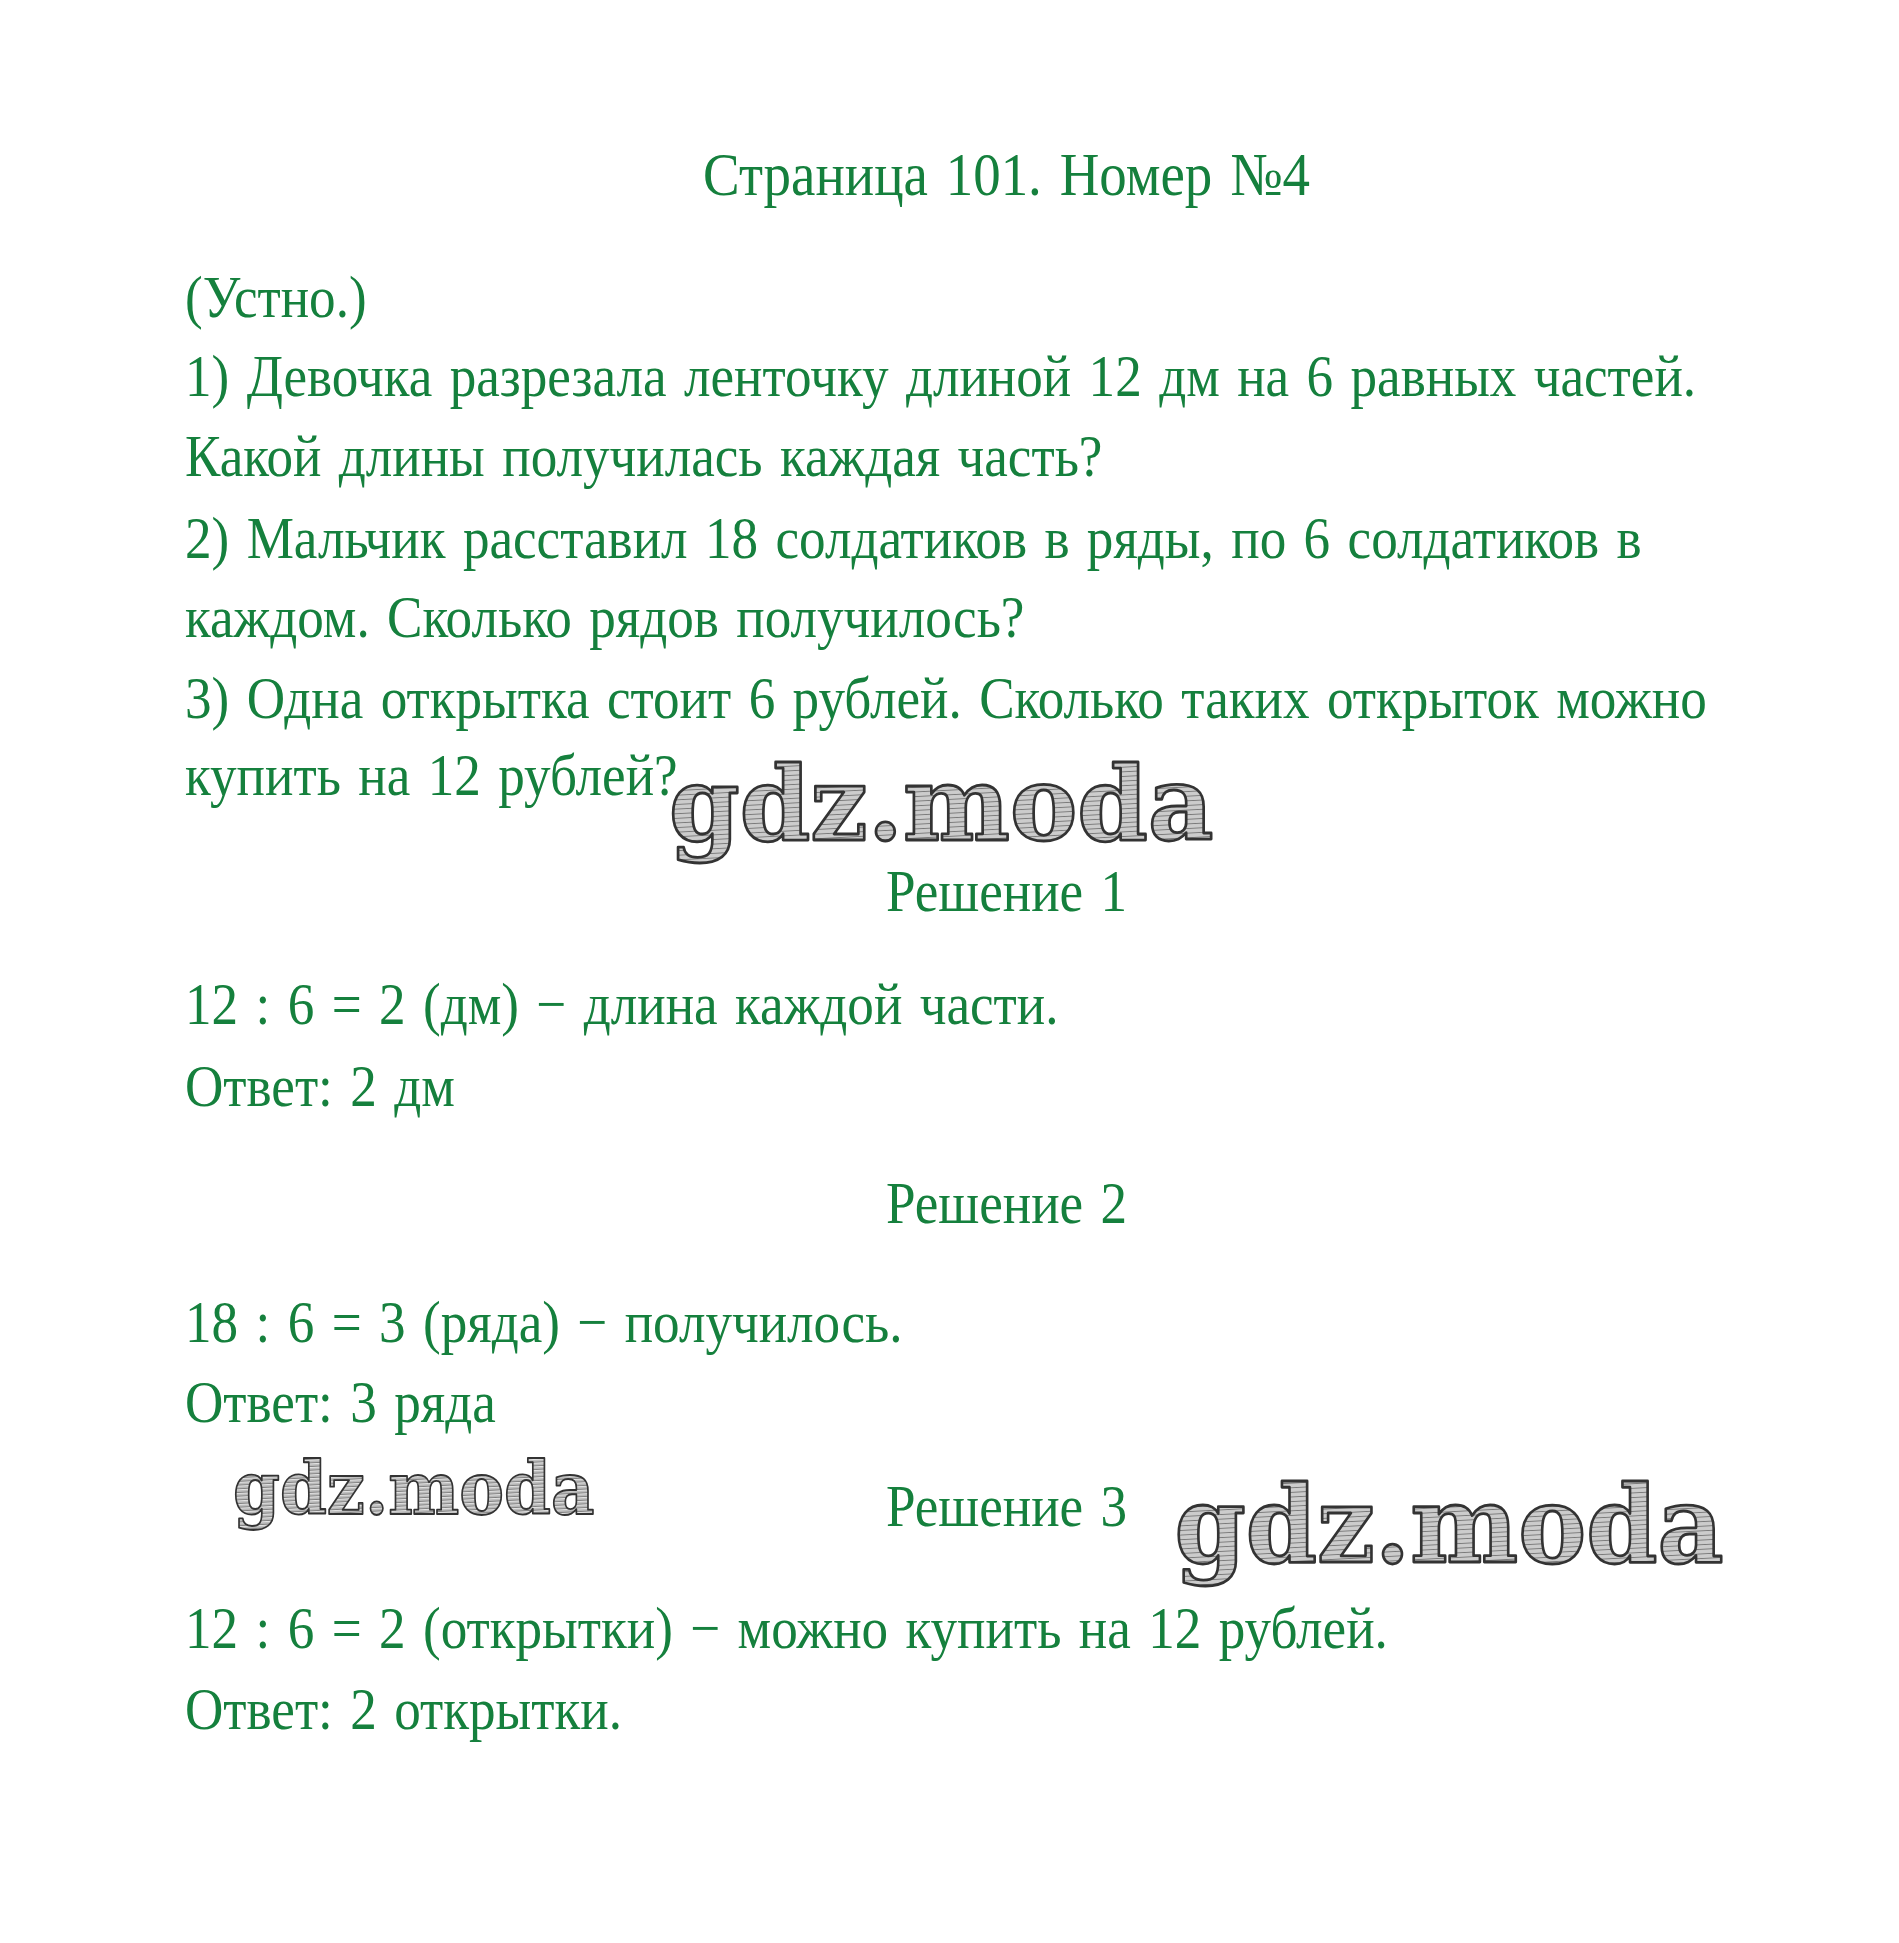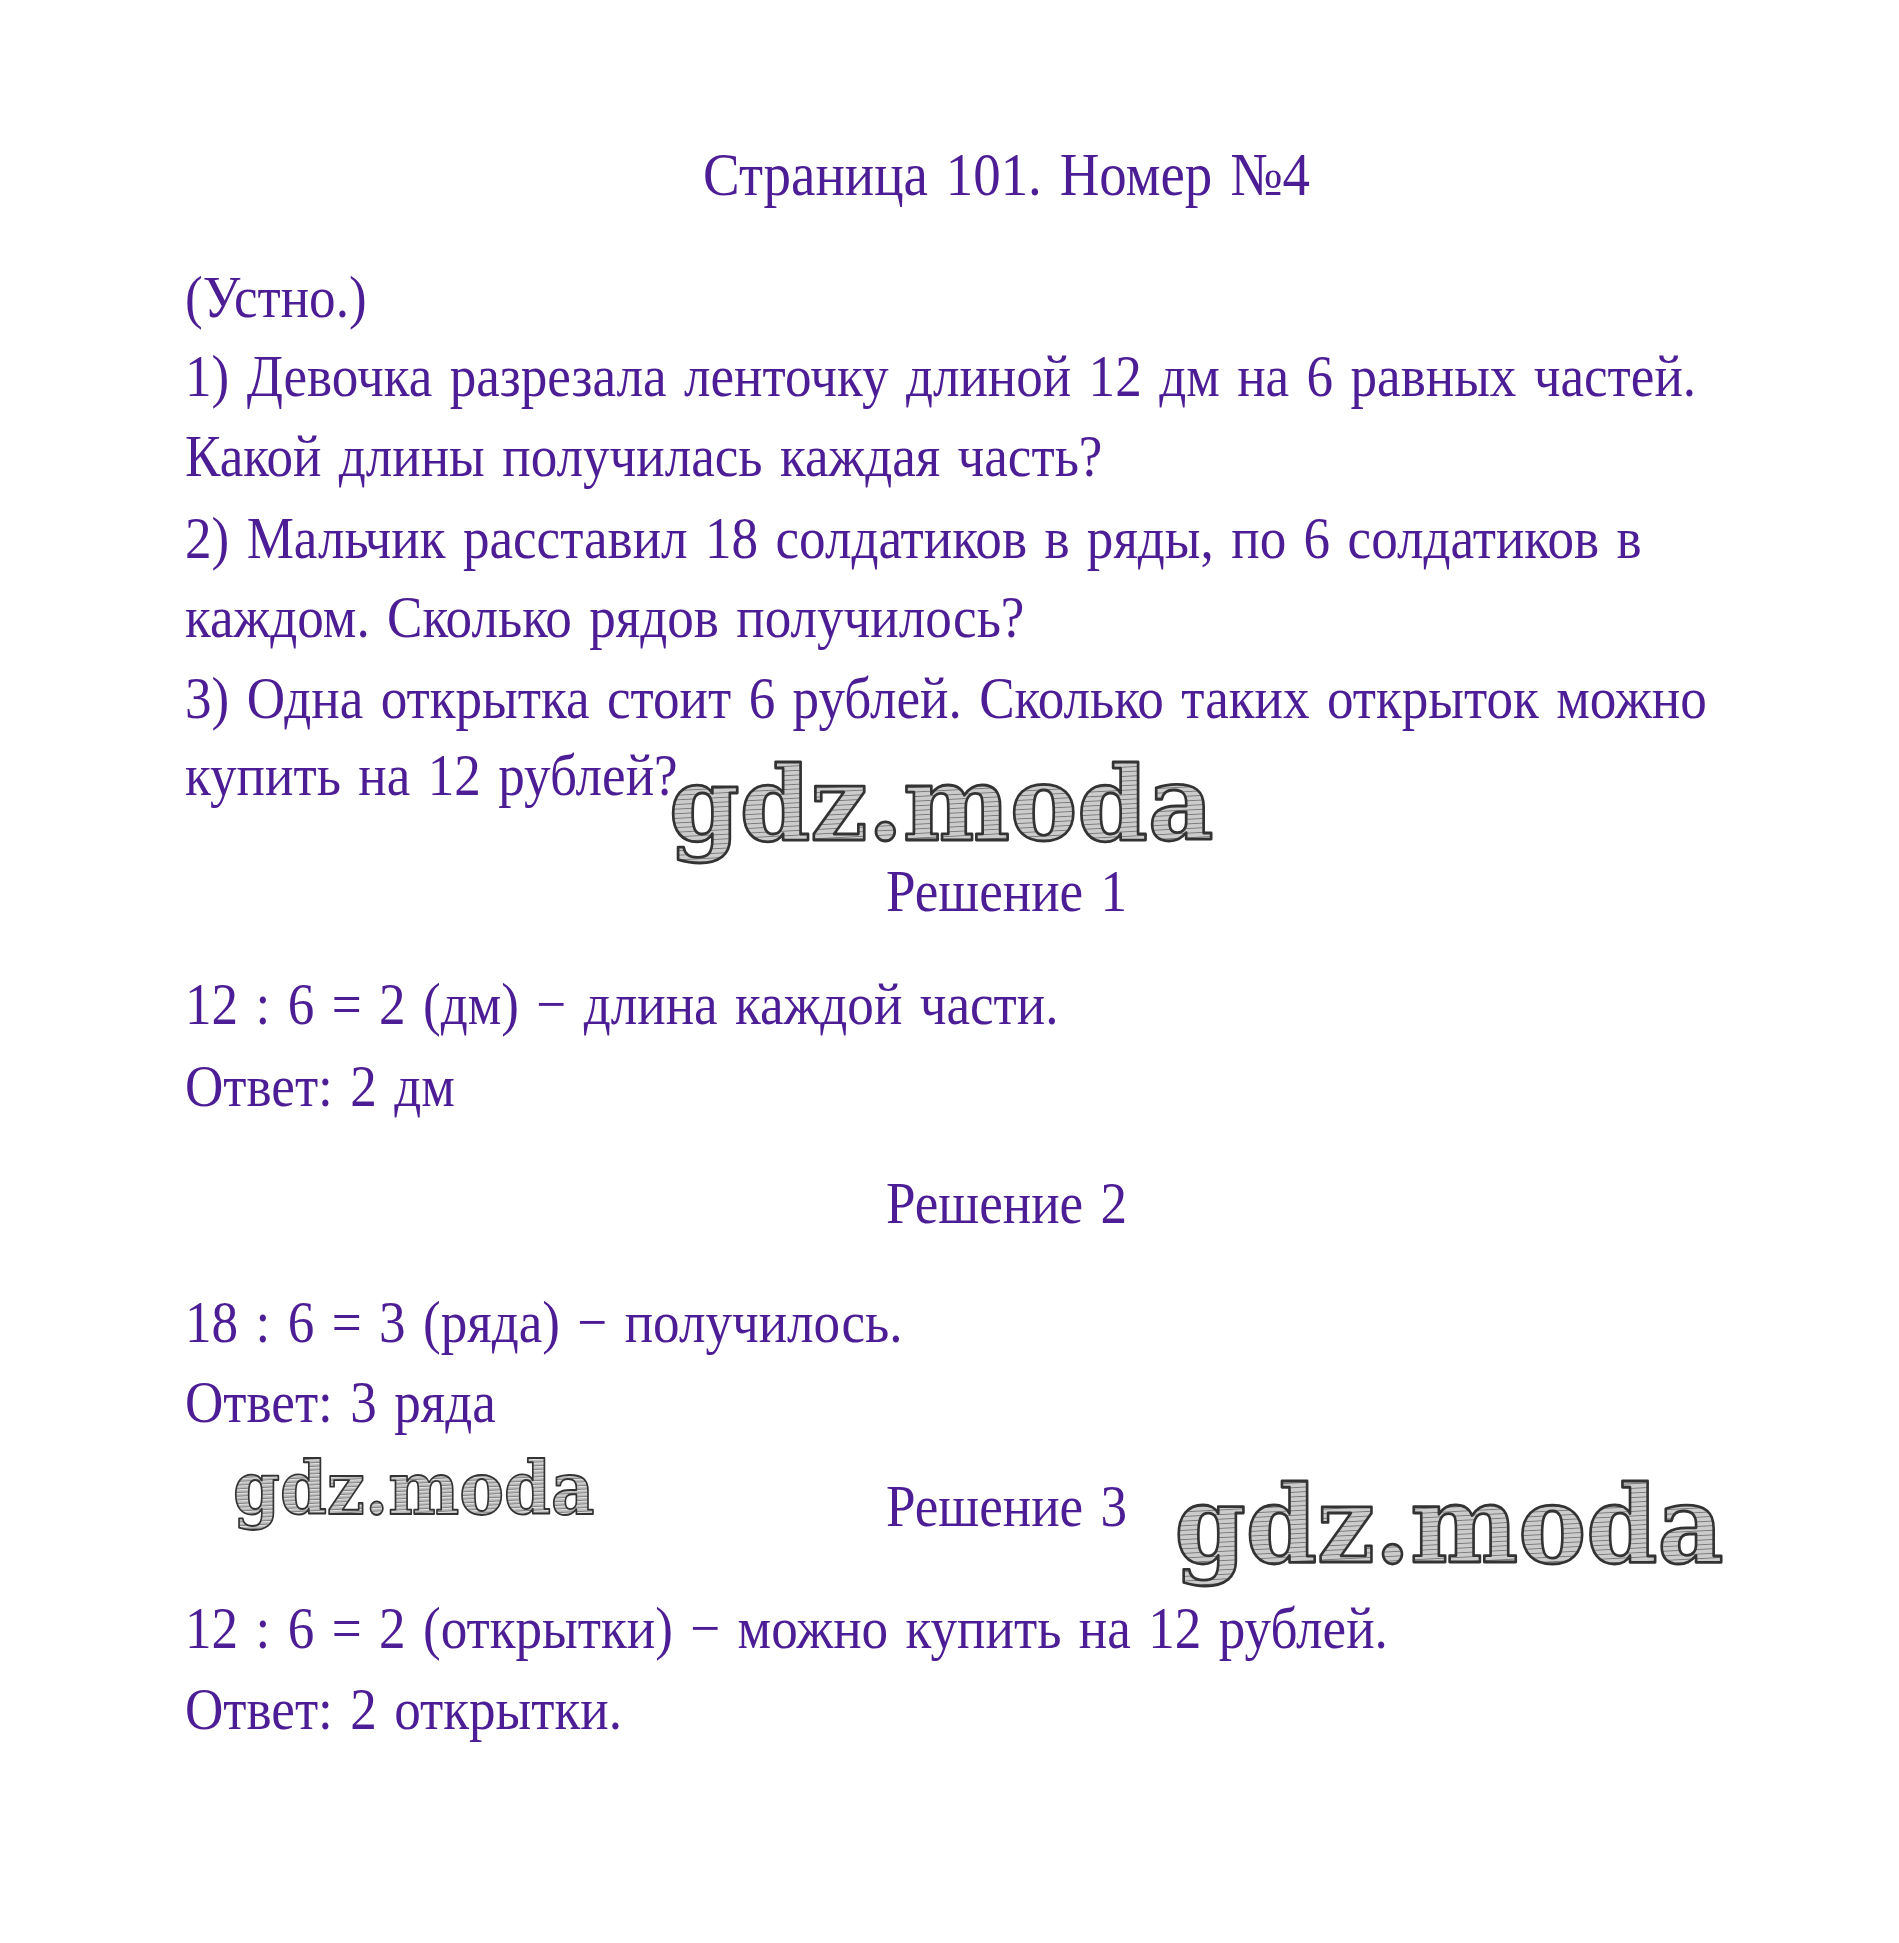--- a/index.html
+++ b/index.html
@@ -3,21 +3,21 @@
 <meta charset="utf-8">
 <style>
   html, body { margin: 0; padding: 0; background: #ffffff; }
   .page {
     position: relative;
     width: 1899px;
     height: 1944px;
     background: #ffffff;
     overflow: hidden;
     font-family: "Liberation Serif", "DejaVu Serif", serif;
-    color: #4c1d95;
+    color: #15803d;
   }
   .line {
     position: absolute;
     left: 185px;
     font-size: 59px;
     line-height: 59px;
     white-space: nowrap;
     letter-spacing: 0px;
     word-spacing: 4.6px;
     transform: scaleX(0.90);

